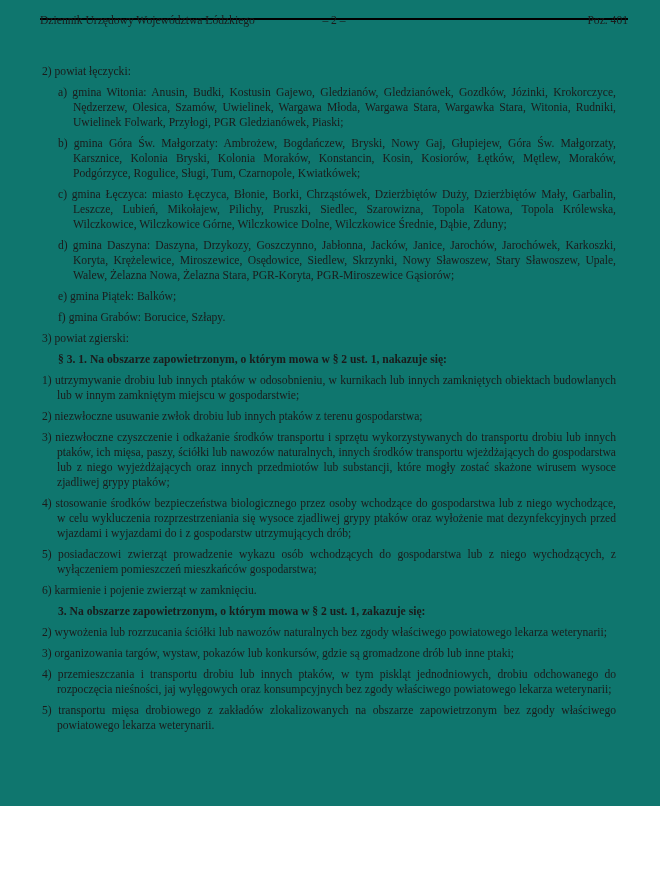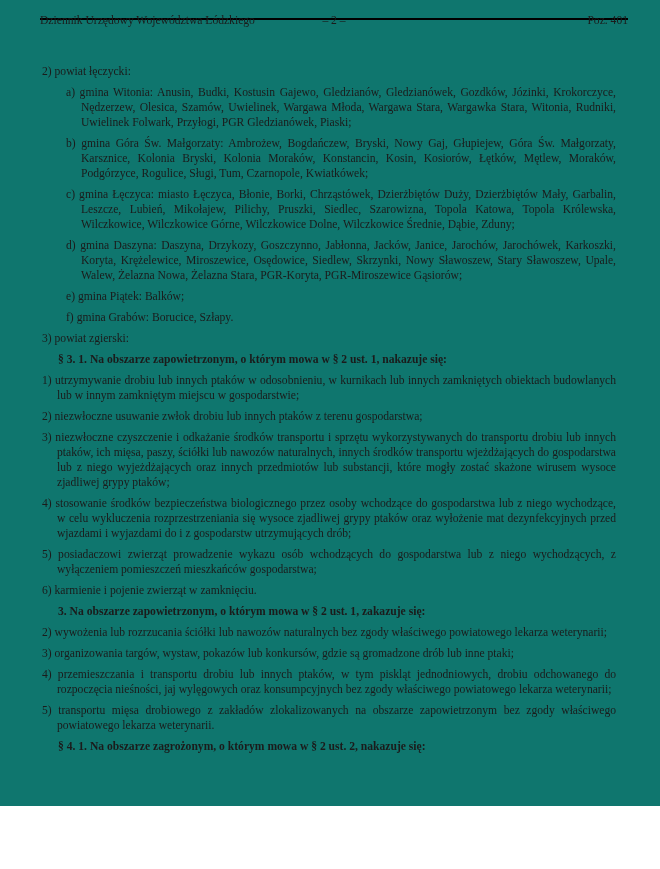--- a/index.html
+++ b/index.html
@@ -28,21 +28,21 @@
   .header .h-right { position: absolute; right: 0; top: 0; }
   .content {
     position: absolute;
     top: 64px;
     left: 42px;
     right: 44px;
     text-align: justify;
   }
   .block { margin-bottom: 6px; }
   .item1 { padding-left: 15px; text-indent: -15px; }
-  .item2 { margin-left: 24px; padding-left: 15px; text-indent: -15px; }
+  .item2 { margin-left: 16px; padding-left: 15px; text-indent: -15px; }
   .para  { text-indent: 16px; font-weight: bold; }
 </style>
 </head>
 <body>
 
 <div class="page">
   <div class="header">
     <span class="h-left">Dziennik Urzędowy Województwa Łódzkiego</span>
     <span class="h-center">– 2 –</span>
     <span class="h-right">Poz. 401</span>
@@ -61,15 +61,14 @@
       <div class="block item1"><span>2) </span>niezwłoczne usuwanie zwłok drobiu lub innych ptaków z terenu gospodarstwa;</div>
       <div class="block item1"><span>3) </span>niezwłoczne czyszczenie i odkażanie środków transportu i sprzętu wykorzystywanych do transportu drobiu lub innych ptaków, ich mięsa, paszy, ściółki lub nawozów naturalnych, innych środków transportu wjeżdżających do gospodarstwa lub z niego wyjeżdżających oraz innych przedmiotów lub substancji, które mogły zostać skażone wirusem wysoce zjadliwej grypy ptaków;</div>
       <div class="block item1"><span>4) </span>stosowanie środków bezpieczeństwa biologicznego przez osoby wchodzące do gospodarstwa lub z niego wychodzące, w celu wykluczenia rozprzestrzeniania się wysoce zjadliwej grypy ptaków oraz wyłożenie mat dezynfekcyjnych przed wjazdami i wyjazdami do i z gospodarstw utrzymujących drób;</div>
       <div class="block item1"><span>5) </span>posiadaczowi zwierząt prowadzenie wykazu osób wchodzących do gospodarstwa lub z niego wychodzących, z wyłączeniem pomieszczeń mieszkańców gospodarstwa;</div>
       <div class="block item1"><span>6) </span>karmienie i pojenie zwierząt w zamknięciu.</div>
       <div class="block para">3. Na obszarze zapowietrzonym, o którym mowa w § 2 ust. 1, zakazuje się:</div>
       <div class="block item1"><span>2) </span>wywożenia lub rozrzucania ściółki lub nawozów naturalnych bez zgody właściwego powiatowego lekarza weterynarii;</div>
       <div class="block item1"><span>3) </span>organizowania targów, wystaw, pokazów lub konkursów, gdzie są gromadzone drób lub inne ptaki;</div>
       <div class="block item1"><span>4) </span>przemieszczania i transportu drobiu lub innych ptaków, w tym piskląt jednodniowych, drobiu odchowanego do rozpoczęcia nieśności, jaj wylęgowych oraz konsumpcyjnych bez zgody właściwego powiatowego lekarza weterynarii;</div>
       <div class="block item1"><span>5) </span>transportu mięsa drobiowego z zakładów zlokalizowanych na obszarze zapowietrzonym bez zgody właściwego powiatowego lekarza weterynarii.</div>
-      <div class="block para">§ 4. 1. Na obszarze zagrożonym, o którym mowa w § 2 ust. 2, nakazuje się:</div>
     </div>
 </div>
 
 </body></html>

